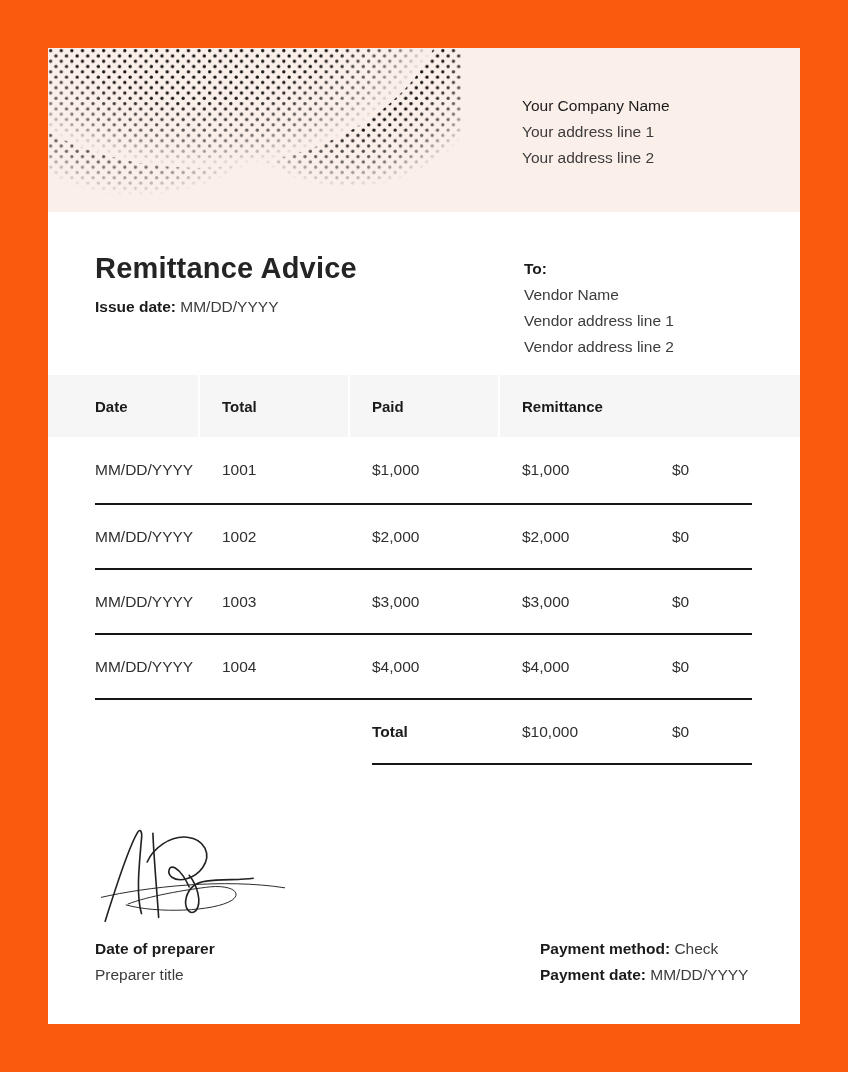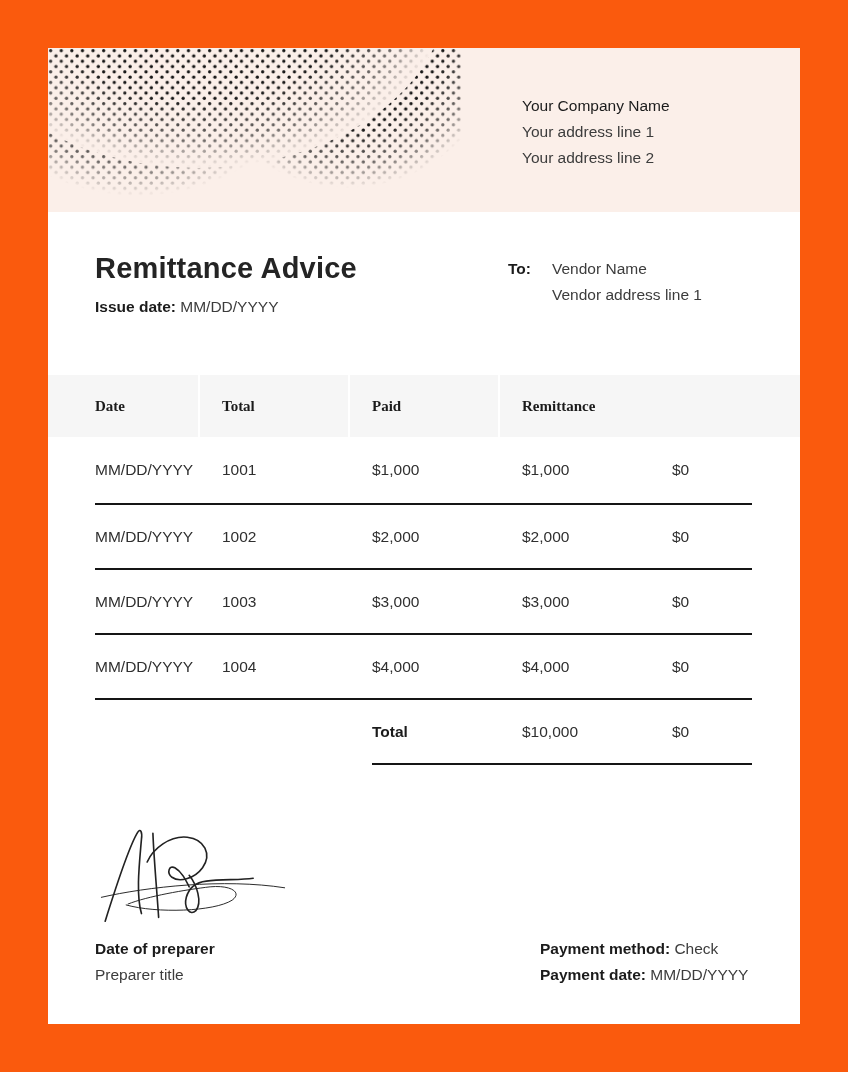--- a/index.html
+++ b/index.html
@@ -46,32 +46,31 @@
     position:absolute;left:47px;top:203px;
     font-size:29px;line-height:34px;font-weight:700;
     letter-spacing:.2px;color:#242424;
   }
   .issue-line{
     position:absolute;left:47px;top:248px;
     font-size:15.5px;line-height:22px;
   }
   .issue-line .lbl{font-weight:bold;color:var(--ink);}
   .to-block{
-    position:absolute;left:460px;top:208px;
-    display:flex;font-size:15.5px;line-height:26px;
+    position:absolute;left:476px;top:208px;
+    display:flex;font-size:15.5px;line-height:26px;flex-direction:column;
   }
   .to-block .to-lbl{width:44px;font-weight:bold;color:var(--ink);}
   
   .table{position:absolute;left:0;top:327px;width:752px;}
   .thead{display:flex;gap:2px;height:62px;font-weight:bold;color:var(--ink);font-size:15px;}
   .thead .th{
     background:var(--table-header-bg);
     display:flex;align-items:center;
     padding-left:22px;
-    font-family:Liberation Serif, serif;
   }
   .th.c1{width:150px;padding-left:47px;}
   .th.c2{width:148px;}
   .th.c3{width:148px;}
   .th.c4{width:148px;}
   .th.c5{flex:1;}
   .trow{
     margin-left:47px;margin-right:48px;
     height:65px;
     display:flex;align-items:center;
@@ -143,20 +142,21 @@
   <h1 class="doc-title">Remittance Advice</h1>
   <div class="issue-line">
     <span class="lbl">Issue date:</span>
     <span>MM/DD/YYYY</span>
   </div>
   <div class="to-block">
     <div class="to-lbl">To:</div>
     <div>
       <div>Vendor Name</div>
       <div>Vendor address line 1</div>
+      <div>Vendor address line 2</div>
     </div>
   </div>
 
   <div class="table">
     <div class="thead">
       <div class="th c1">Date</div>
       <div class="th c3">Total</div>
       <div class="th c4">Paid</div>
       <div class="th c5">Remittance</div>
     </div>

